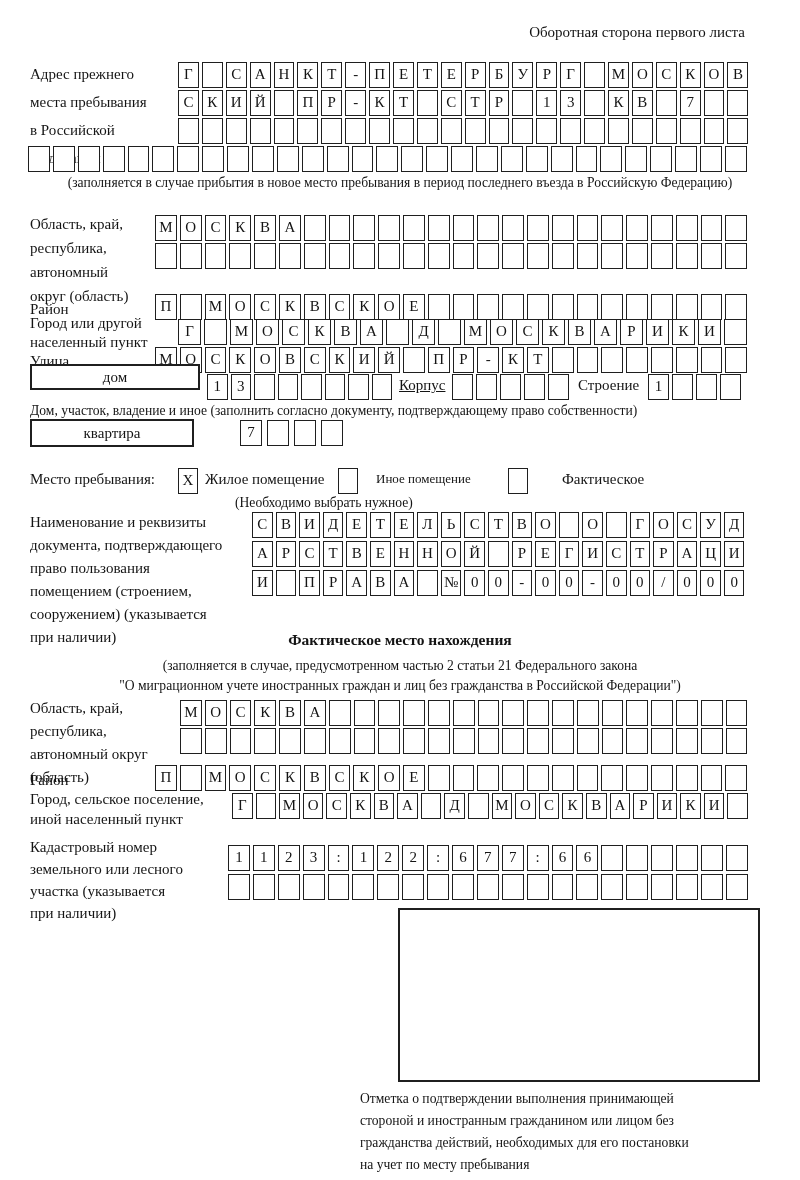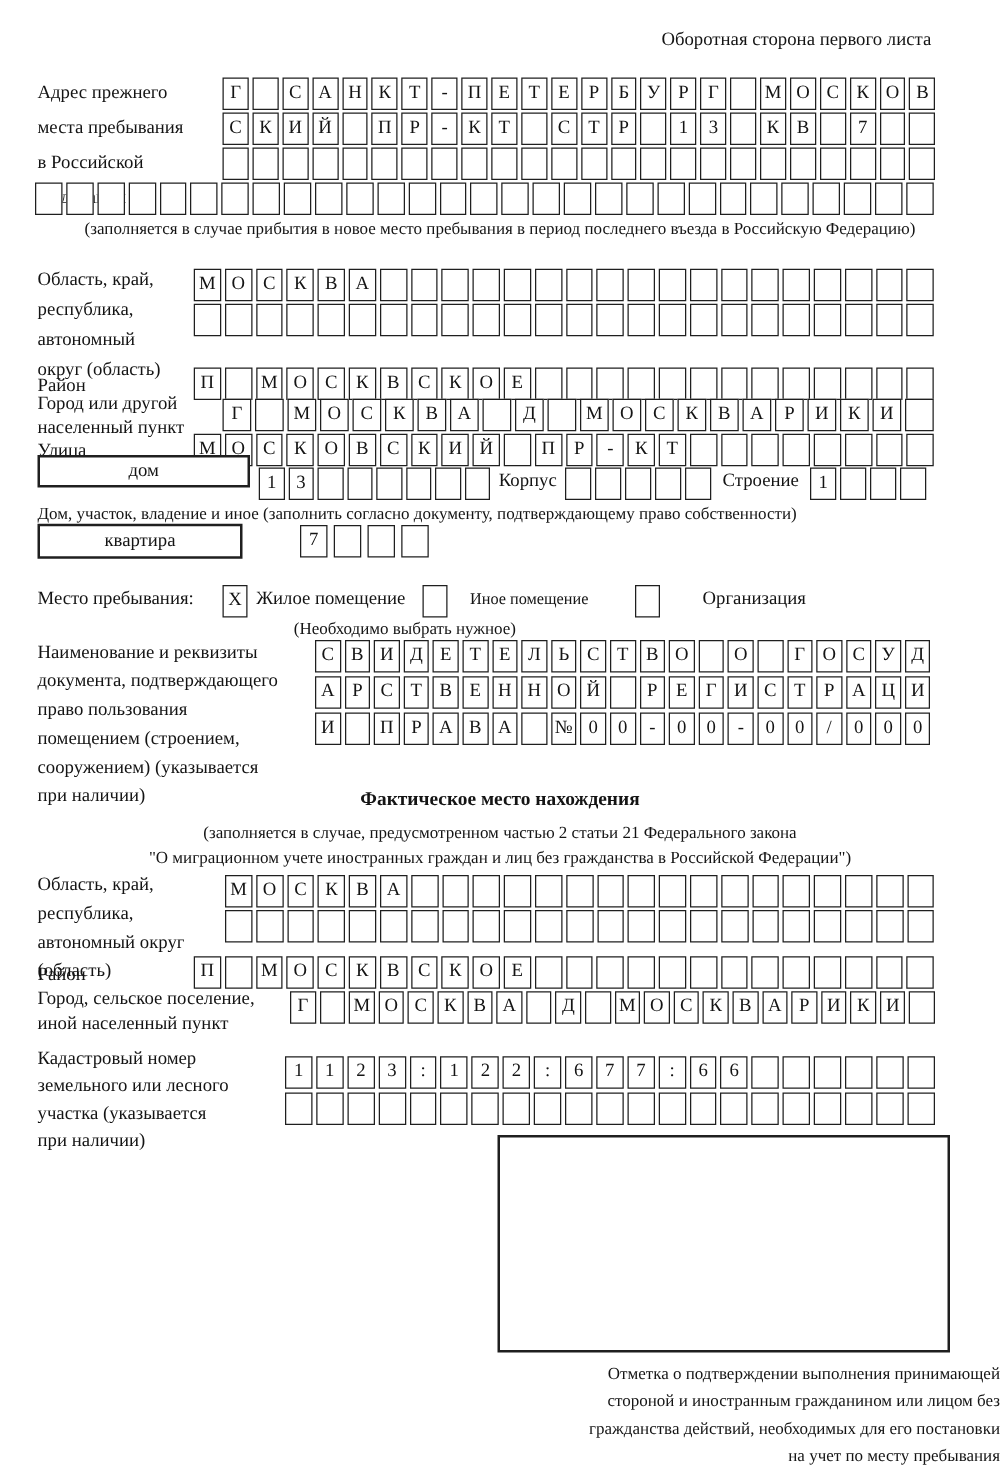--- a/index.html
+++ b/index.html
@@ -285,21 +285,21 @@
   <div class="abs row" style="left:207px;top:374px;--cw:20.5px;">
       <span class="cell">1</span>
       <span class="cell">3</span>
       <span class="cell"></span>
       <span class="cell"></span>
       <span class="cell"></span>
       <span class="cell"></span>
       <span class="cell"></span>
       <span class="cell"></span>
     </div>
-  <div class="abs" style="left:399px;top:377px;font-size:15px;">Корпус</div>
+  <div class="abs" style="left:399px;top:377px;font-size:15px;text-decoration:underline;">Корпус</div>
   <div class="abs row" style="left:452px;top:374px;--cw:21px;">
       <span class="cell"></span>
       <span class="cell"></span>
       <span class="cell"></span>
       <span class="cell"></span>
       <span class="cell"></span>
     </div>
   <div class="abs" style="left:578px;top:377px;font-size:15px;">Строение</div>
   <div class="abs row" style="left:648px;top:374px;--cw:21px;">
       <span class="cell">1</span>
@@ -316,21 +316,21 @@
       <span class="cell"></span>
       <span class="cell"></span>
     </div>
 
   <div class="abs" style="left:30px;top:471px;font-size:15px;">Место пребывания:</div>
   <div class="abs cell" style="left:178px;top:468px;--cw:20px;">X</div>
   <div class="abs" style="left:205px;top:471px;font-size:15px;">Жилое помещение</div>
   <div class="abs cell" style="left:338px;top:468px;--cw:20px;"></div>
   <div class="abs" style="left:376px;top:471px;font-size:13px;">Иное помещение</div>
   <div class="abs cell" style="left:508px;top:468px;--cw:20px;"></div>
-  <div class="abs" style="left:562px;top:471px;font-size:15px;">Организация</div>
+  <div class="abs" style="left:562px;top:471px;font-size:15px;">Фактическое</div>
   <div class="abs note" style="left:235px;top:494px;">(Необходимо выбрать нужное)</div>
 
   <div class="abs lbl" style="left:30px;top:511px;width:225px;line-height:23px;">Наименование и реквизиты
 документа, подтверждающего
 право пользования
 помещением (строением,
 сооружением) (указывается
 при наличии)</div>
   <div class="abs row" style="left:252px;top:512px;--cw:20.6px;">
       <span class="cell">С</span>
@@ -561,18 +561,18 @@
       <span class="cell"></span>
       <span class="cell"></span>
       <span class="cell"></span>
       <span class="cell"></span>
       <span class="cell"></span>
       <span class="cell"></span>
       <span class="cell"></span>
     </div>
 
   <div class="abs bigbox" style="left:398px;top:908px;width:362px;height:174px;"></div>
-  <div class="abs note prewrap" style="left:360px;top:1088px;width:440px;text-align:right;line-height:22px;">Отметка о подтверждении выполнения принимающей
+  <div class="abs note prewrap" style="left:360px;top:1088px;width:440px;text-align:left;line-height:22px;">Отметка о подтверждении выполнения принимающей
 стороной и иностранным гражданином или лицом без
 гражданства действий, необходимых для его постановки
 на учет по месту пребывания</div>
 
 </div>
 
 </body></html>

